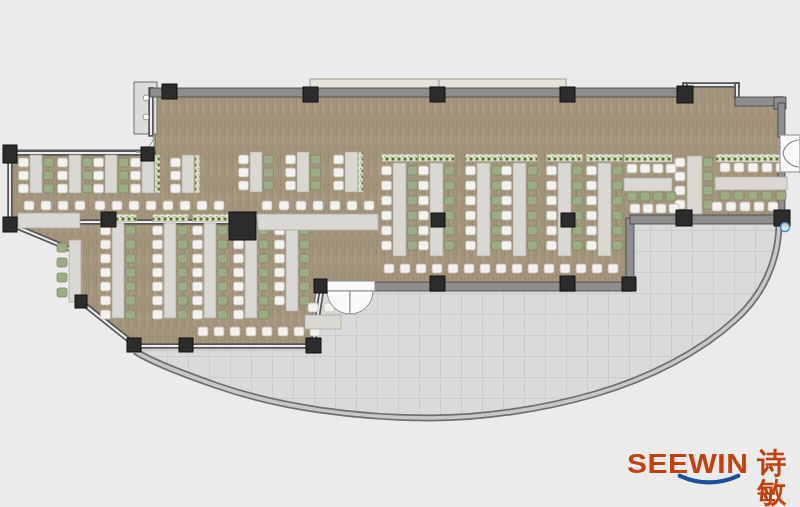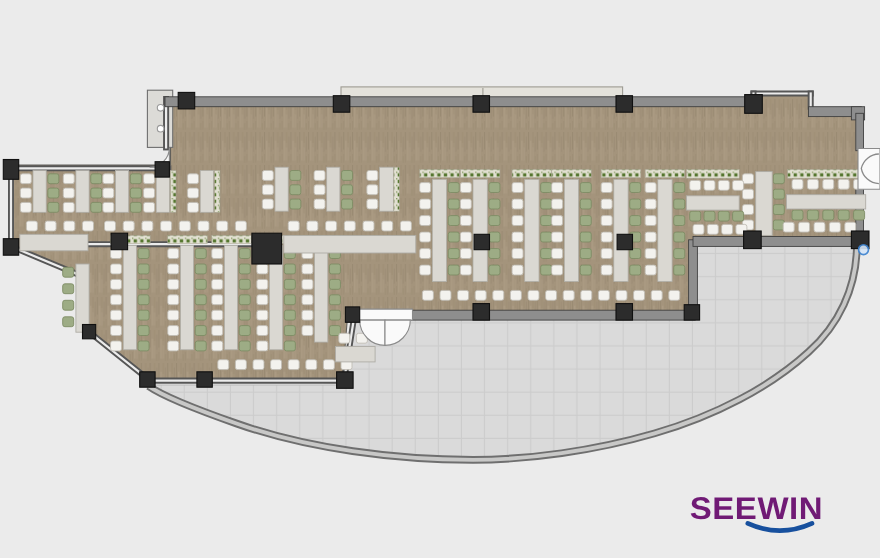--- a/index.html
+++ b/index.html
@@ -409,21 +409,22 @@
       <rect x="306" y="338" width="15" height="15" fill="#2c2c2c" stroke="#101010" stroke-width="1"></rect>
       <rect x="179" y="338" width="14" height="14" fill="#2c2c2c" stroke="#101010" stroke-width="1"></rect>
       <rect x="127" y="338" width="14" height="14" fill="#2c2c2c" stroke="#101010" stroke-width="1"></rect>
       <rect x="75" y="295" width="12" height="13" fill="#2c2c2c" stroke="#101010" stroke-width="1"></rect>
       <rect x="676" y="210" width="16" height="16" fill="#2c2c2c" stroke="#101010" stroke-width="1"></rect>
       <rect x="774" y="210" width="16" height="16" fill="#2c2c2c" stroke="#101010" stroke-width="1"></rect>
       <circle cx="146" cy="98" r="3" fill="#ffffff" stroke="#999999" stroke-width="1"></circle>
       <circle cx="146" cy="117" r="3" fill="#ffffff" stroke="#999999" stroke-width="1"></circle>
       <circle cx="785" cy="227" r="4.5" fill="#d6e6f8" stroke="#3b82d0" stroke-width="1.5" opacity="0.9"></circle>
     </svg>
-  <div class="logo" style="color: #701a75;">
+  <div class="logo" style="color: #c2410c;">
     <span class="seewin-wrap">
       <span class="seewin">SEEWIN</span>
       <svg class="swoosh" viewBox="0 0 68 17">
           <path d="M3,3 Q34,17 65,3" fill="none" stroke-width="4.5" stroke-linecap="round" stroke="#17509e"></path>
         </svg>
     </span>
+    <span class="cjk">诗敏</span>
   </div>
 </div>
 
 </body></html>

